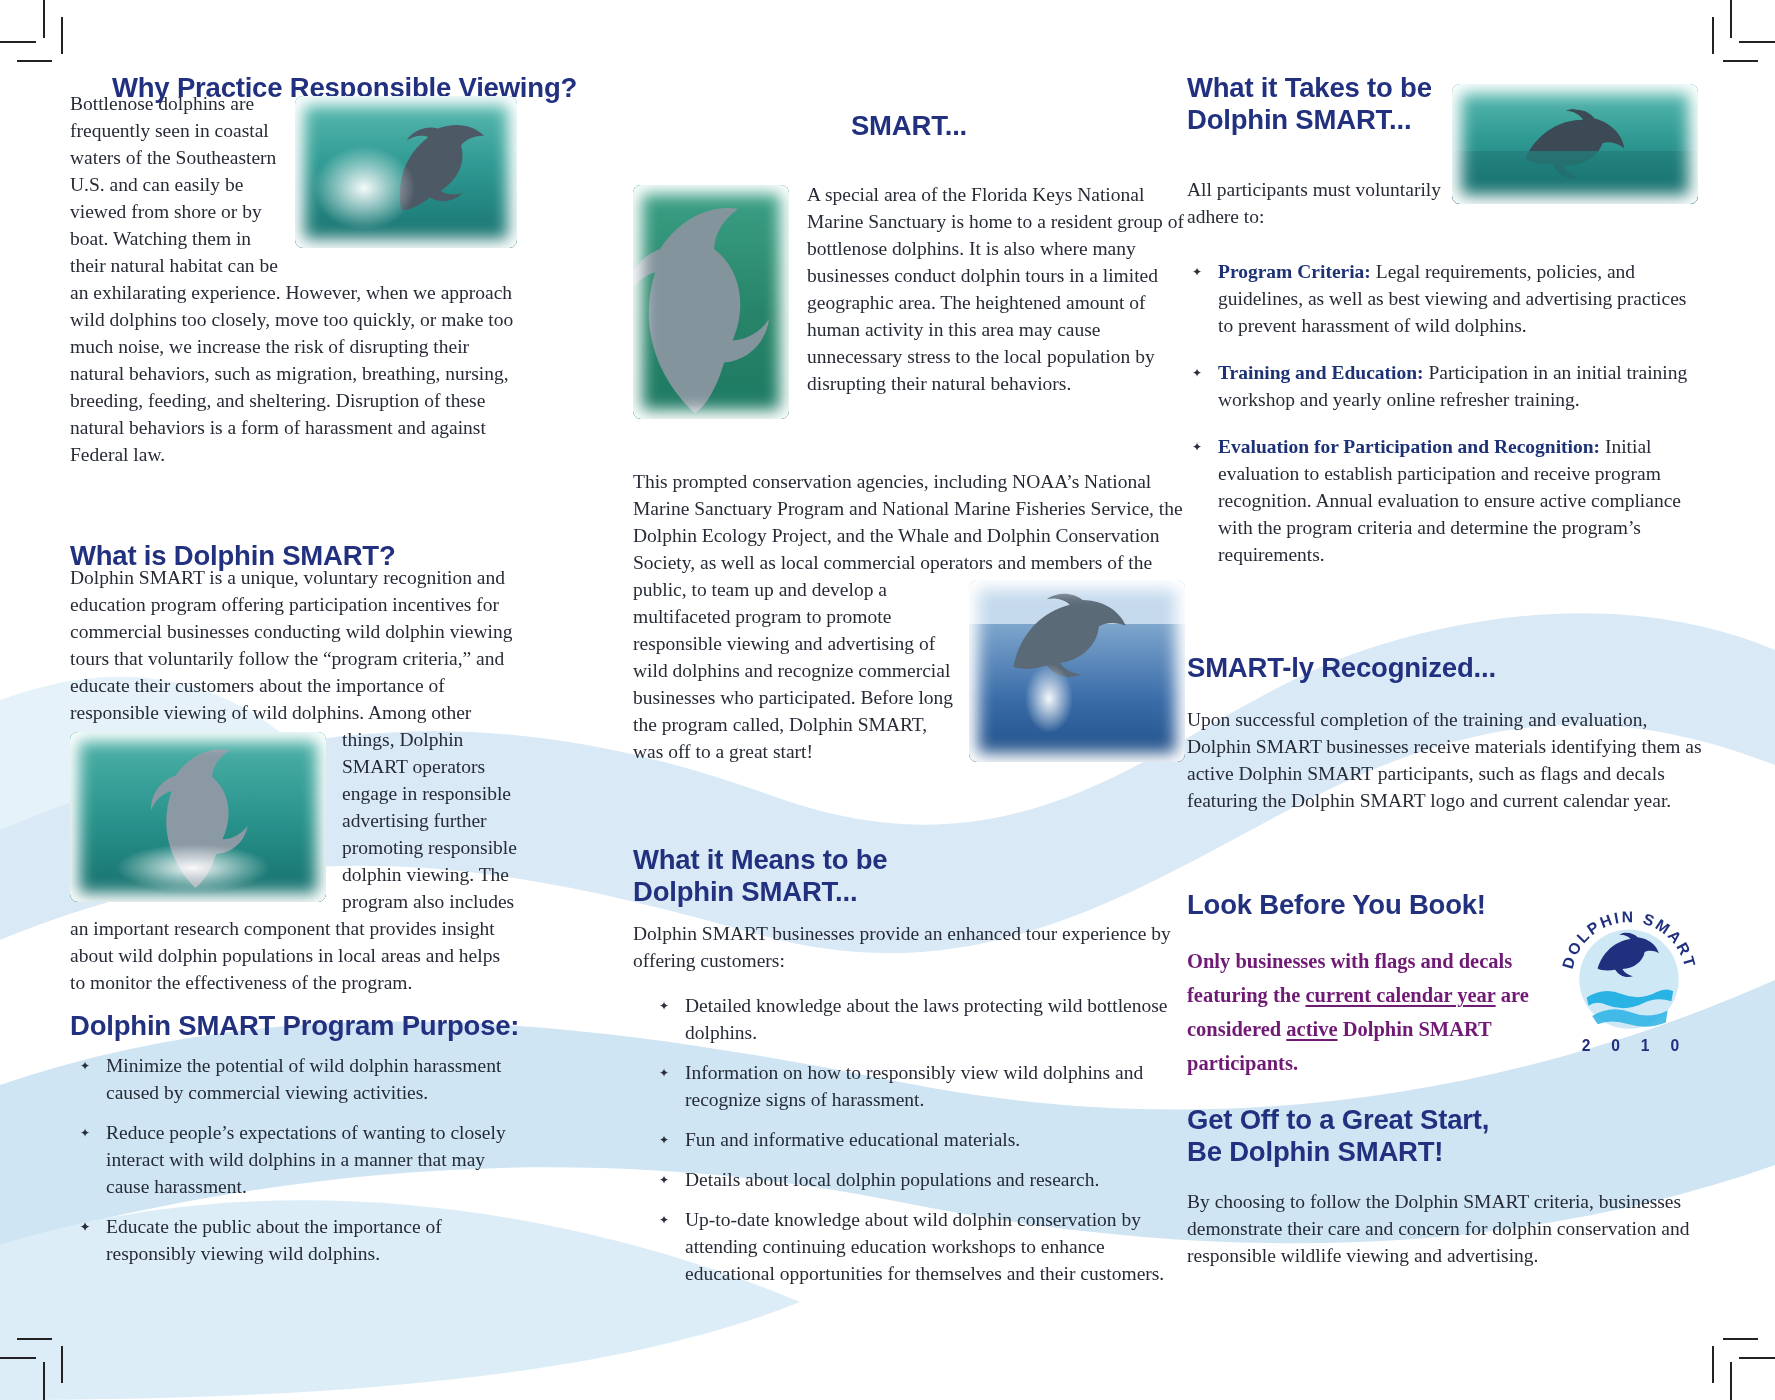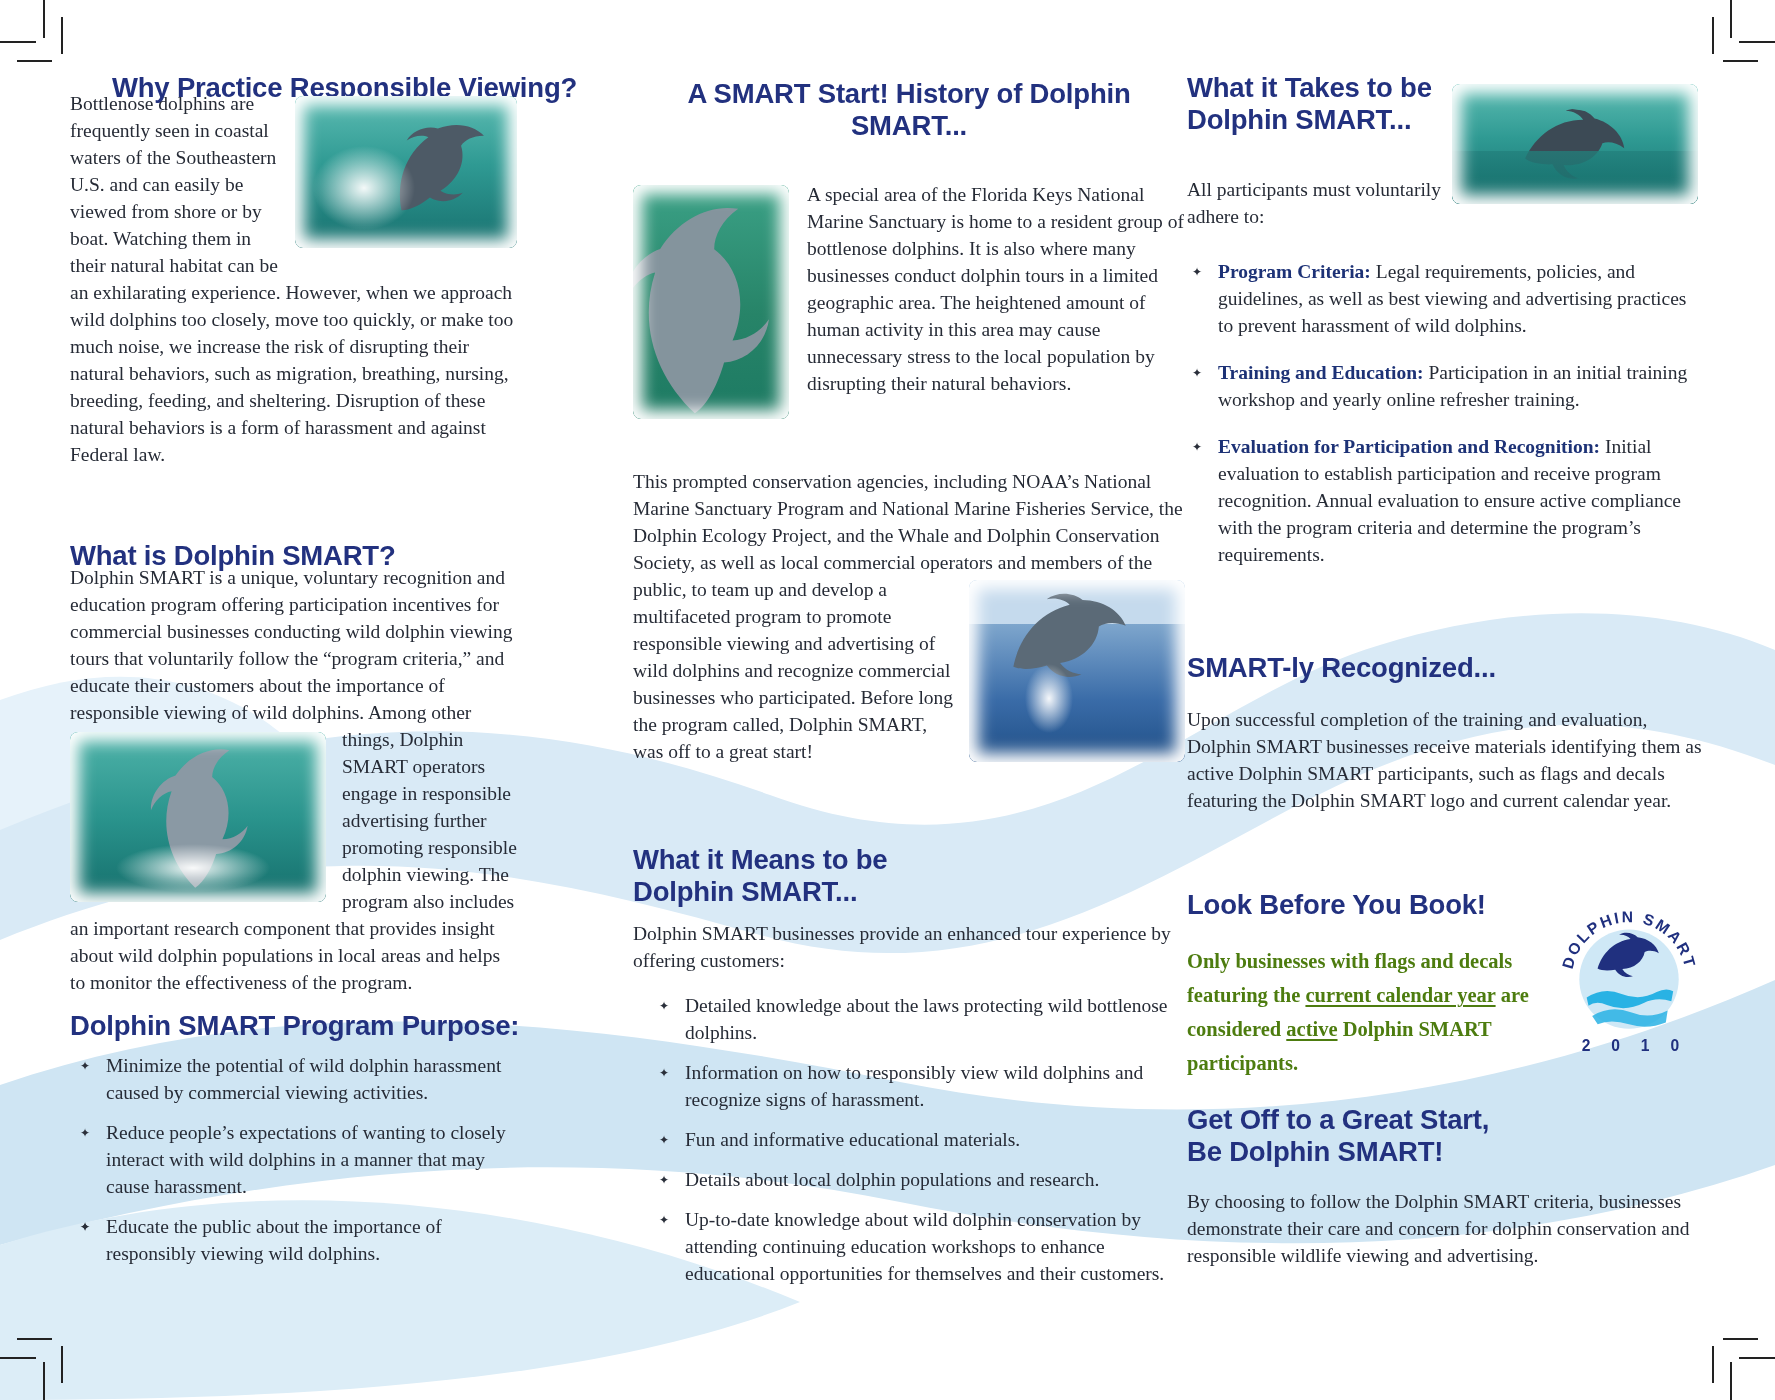--- a/index.html
+++ b/index.html
@@ -11,21 +11,21 @@
      font-size:27.5px;line-height:1.17;margin:0;letter-spacing:-0.2px;}
   p{margin:0;font-size:19.5px;line-height:27px;}
   .center{text-align:center;}
   
   ul{list-style:none;margin:0;padding:0;}
   li{position:relative;padding-left:28px;margin-bottom:13px;font-size:19.5px;line-height:27px;}
   .r-list li{margin-bottom:20px;}
   .blt{position:absolute;left:2px;top:1px;font-size:12px;color:#2a2f3a;}
   .lead{font-weight:bold;color:#1d3276;}
   
-  .notice{font-weight:bold;color:#4d7c0f;font-size:20.5px;line-height:34px;}
+  .notice{font-weight:bold;color:#701a75;font-size:20.5px;line-height:34px;}
   .notice u{text-underline-offset:3px;}
   
   .photo{position:relative;overflow:hidden;border-radius:8px;}
   .photo::after{content:'';position:absolute;inset:0;box-shadow:inset 0 0 16px 9px #ffffff;border-radius:8px;}
   .fill{position:absolute;inset:0;}
   .teal{background:linear-gradient(180deg,#5cbcb2 0%,#2f9a93 45%,#17706e 100%);}
   .teal2{background:linear-gradient(180deg,#4fb3a9 0%,#2a948d 50%,#156e6b 100%);}
   .green{background:linear-gradient(180deg,#3ba186 0%,#278468 55%,#1d7a63 100%);}
   .bluesea .sky{position:absolute;left:0;top:0;right:0;height:24%;background:#c5daed;}
   .bluesea .sea{position:absolute;left:0;top:24%;right:0;bottom:0;
@@ -100,21 +100,21 @@
     <li><span class="blt">✦</span><span>Minimize the potential of wild dolphin harassment caused by commercial viewing activities.</span></li>
     <li><span class="blt">✦</span><span>Reduce people’s expectations of wanting to closely interact with wild dolphins in a manner that may cause harassment.</span></li>
     <li><span class="blt">✦</span></li>
     <li><span class="blt">✦</span><span>Educate the public about the importance of responsibly viewing wild dolphins.</span></li>
   </ul>
 </div>
 
 <div>
 
   <h1 class="col-block center" style="left:633px;top:78px;width:552px;">
-    <span>A SMART Start! History of Dolphin</span><br>
+    <br>
     <span>SMART...</span>
   </h1>
 
   <p class="col-block" style="left:633px;top:146px;width:552px;margin-top:35px;">
     <span class="photo ph3">
         <span class="fill green"></span>
         <svg class="pdol" style="left:-28%;top:4%;width:150%;height:92%;transform:rotate(-64deg);" viewBox="0 0 120 80">
           <use href="#dolphinShape" fill="#84949d"></use>
         </svg>
       </span>

